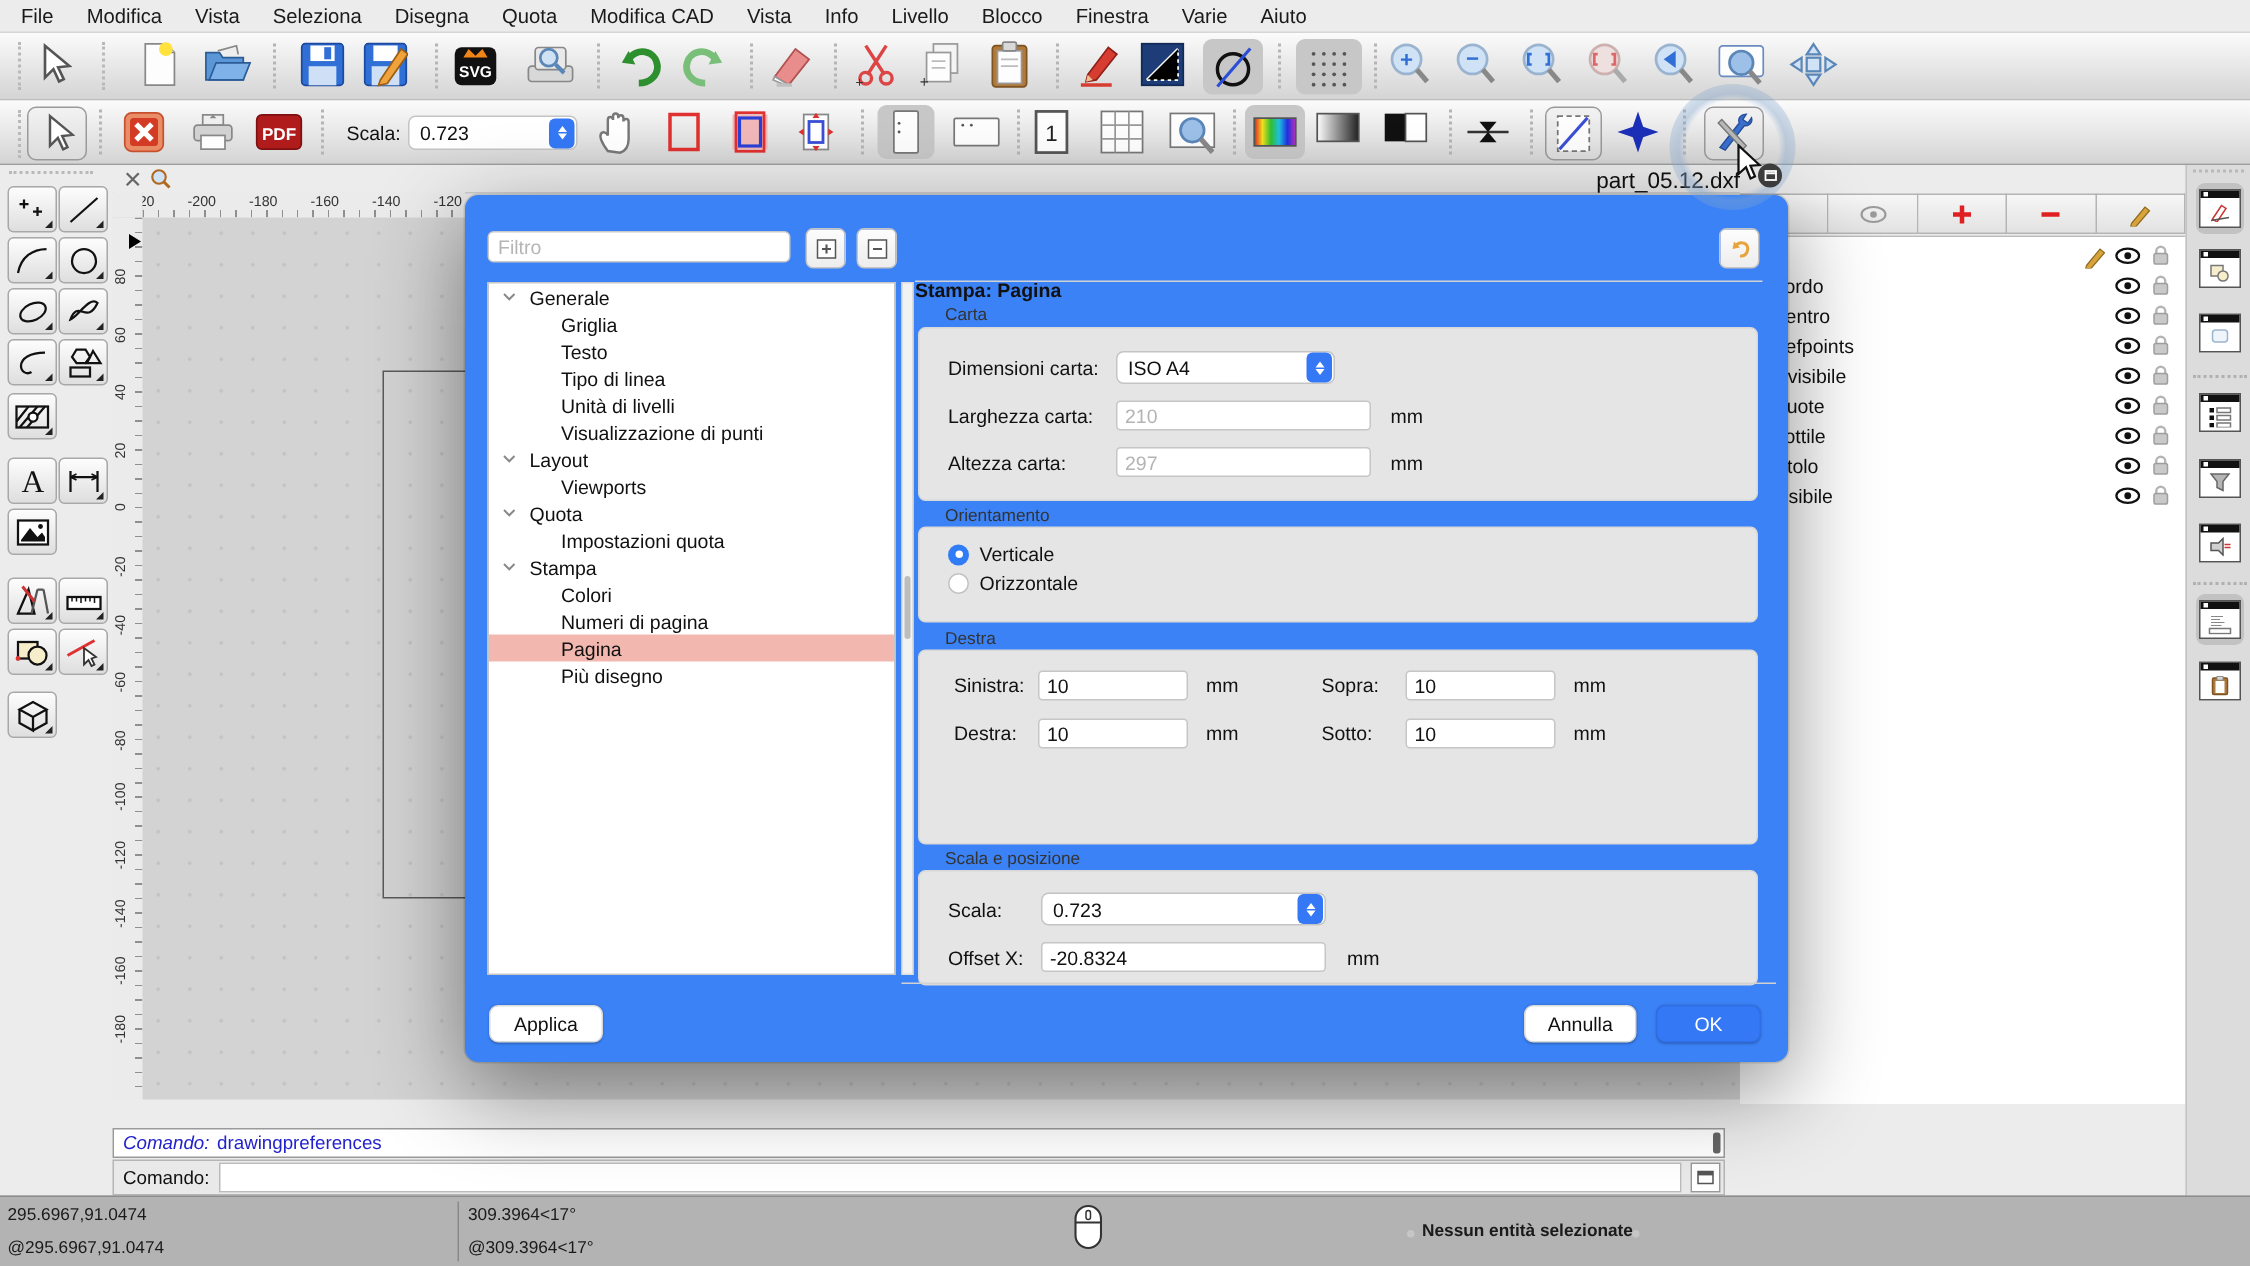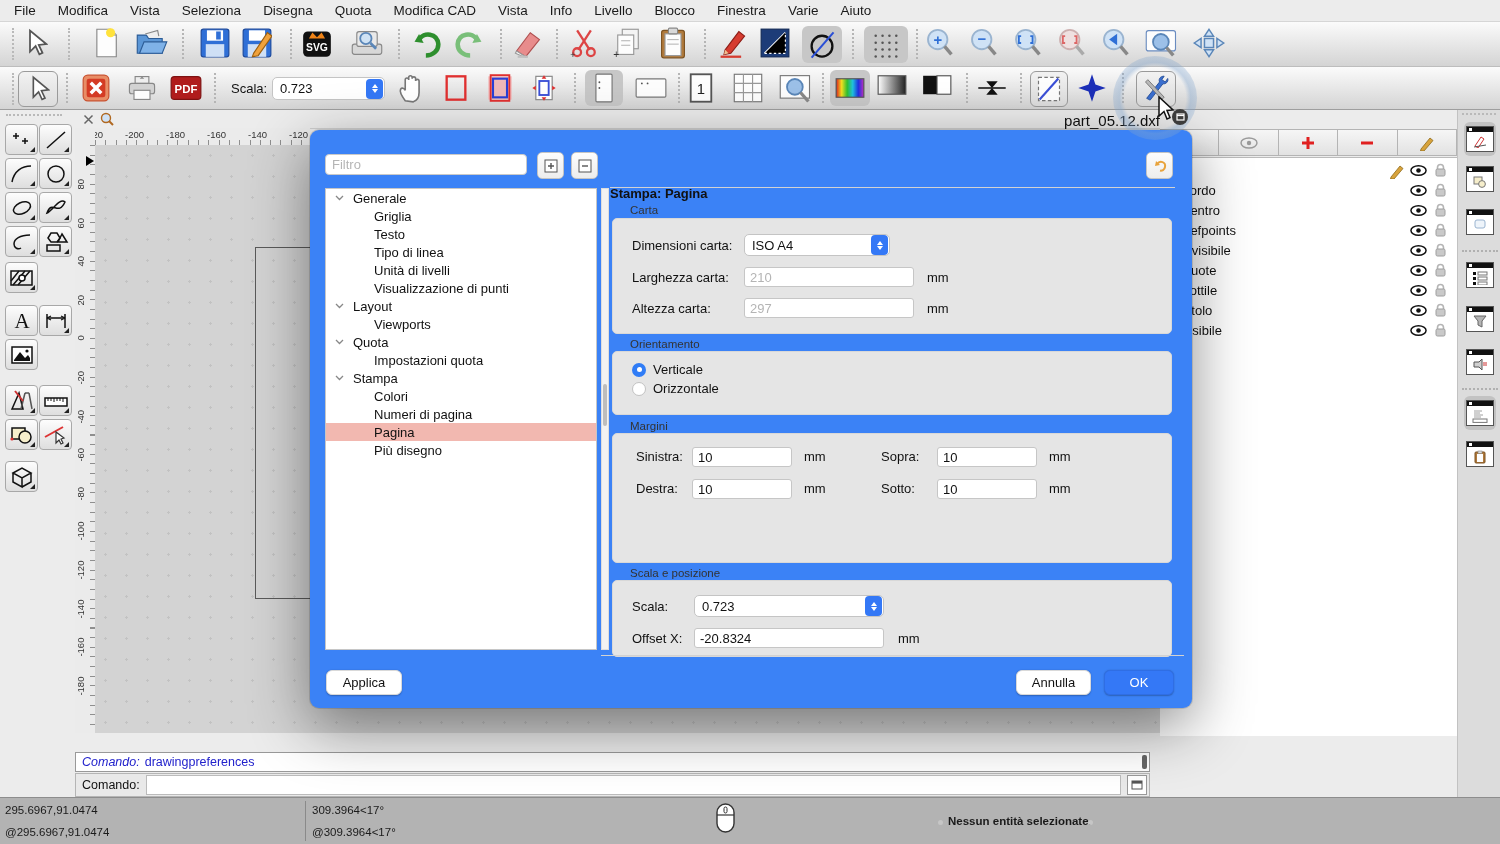--- a/index.html
+++ b/index.html
@@ -1127,21 +1127,21 @@
           <span class="radio sel" style="position:relative"></span>
           <span style="font-size:13px">Verticale</span>
         </div>
 
         <div style="position:relative;height:19px;display:flex;align-items:center;gap:7px" class="radio-row">
           <span class="radio" style="position:relative"></span>
           <span style="font-size:13px">Orizzontale</span>
         </div>
       </div>
 
-    <span class="group-label" style="left:320px;top:290px">Margini</span>
+    <span class="group-label" style="left:320px;top:290px">Destra</span>
     <div class="groupbox" style="left:302px;top:303px;width:558px;height:128px"></div>
     <div class="abs" style="left:326px;top:317px;width:530px;display:grid;grid-template-columns:245px 245px;grid-row-gap:12px">
 
         <div style="position:relative;height:20px">
           <span class="flabel" style="left:0;top:2px;position:absolute">Sinistra:</span>
           <input class="field" style="left: 56px; top: 0px; width: 100px; position: absolute;" value="10">
           <span class="unit" style="left:168px;top:2px;position:absolute">mm</span>
         </div>
 
         <div style="position:relative;height:20px">

